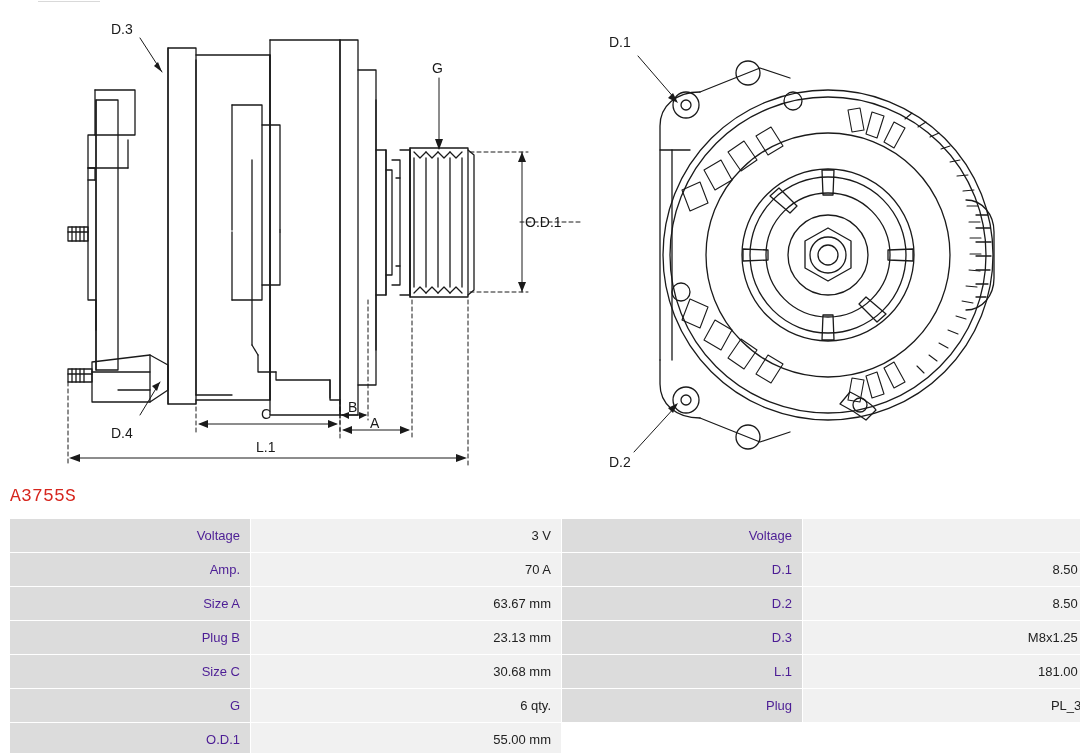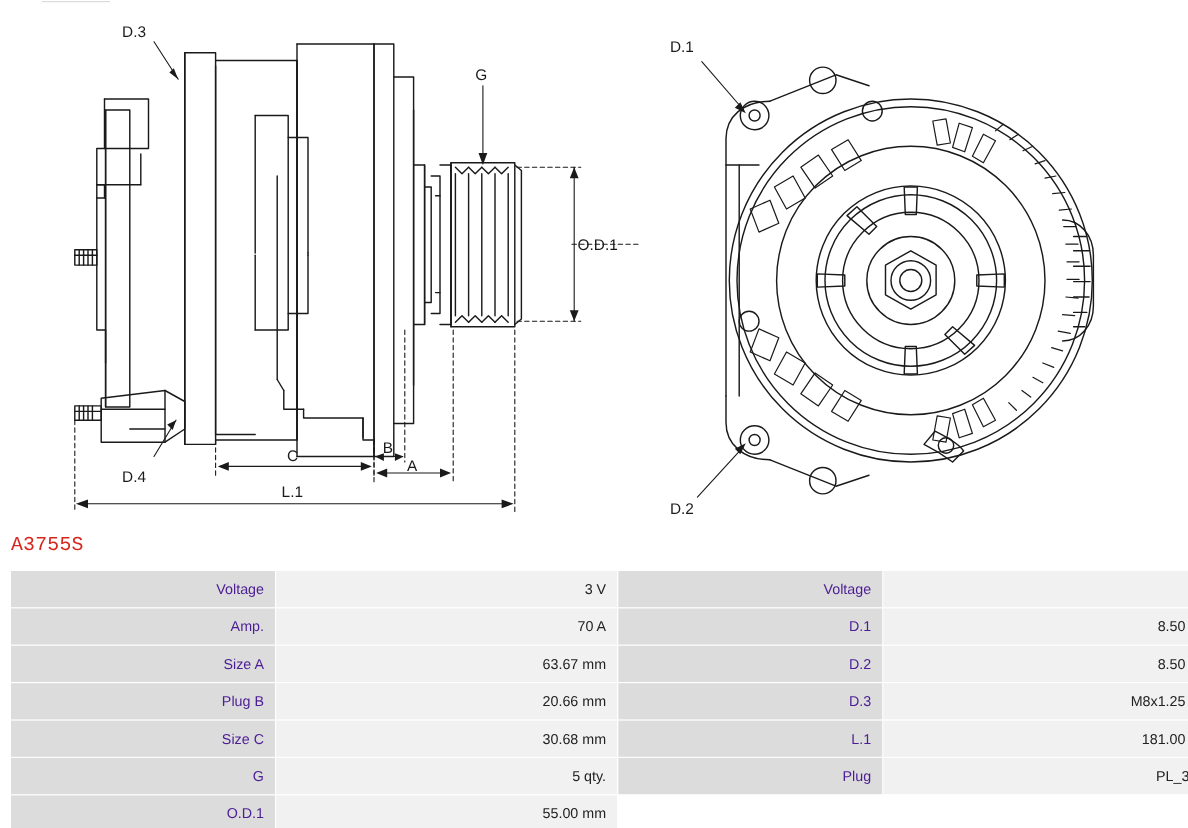--- a/index.html
+++ b/index.html
@@ -347,33 +347,33 @@
         <td class="value">8.50 mm</td>
       </tr>
       <tr>
         <td class="label">Size A</td>
         <td class="value">63.67 mm</td>
         <td class="label">D.2</td>
         <td class="value">8.50 mm</td>
       </tr>
       <tr>
         <td class="label">Plug B</td>
-        <td class="value">20.66 mm</td>
+        <td class="value">23.13 mm</td>
         <td class="label">D.3</td>
         <td class="value">M8x1.25 mm</td>
       </tr>
       <tr>
         <td class="label">Size C</td>
         <td class="value">30.68 mm</td>
         <td class="label">L.1</td>
         <td class="value">181.00 mm</td>
       </tr>
       <tr>
         <td class="label">G</td>
-        <td class="value">5 qty.</td>
+        <td class="value">6 qty.</td>
         <td class="label">Plug</td>
         <td class="value">PL_3308</td>
       </tr>
       <tr>
         <td class="label">O.D.1</td>
         <td class="value">55.00 mm</td>
         <td class="empty-label"></td>
         <td class="empty-value"></td>
       </tr>
     </tbody>

